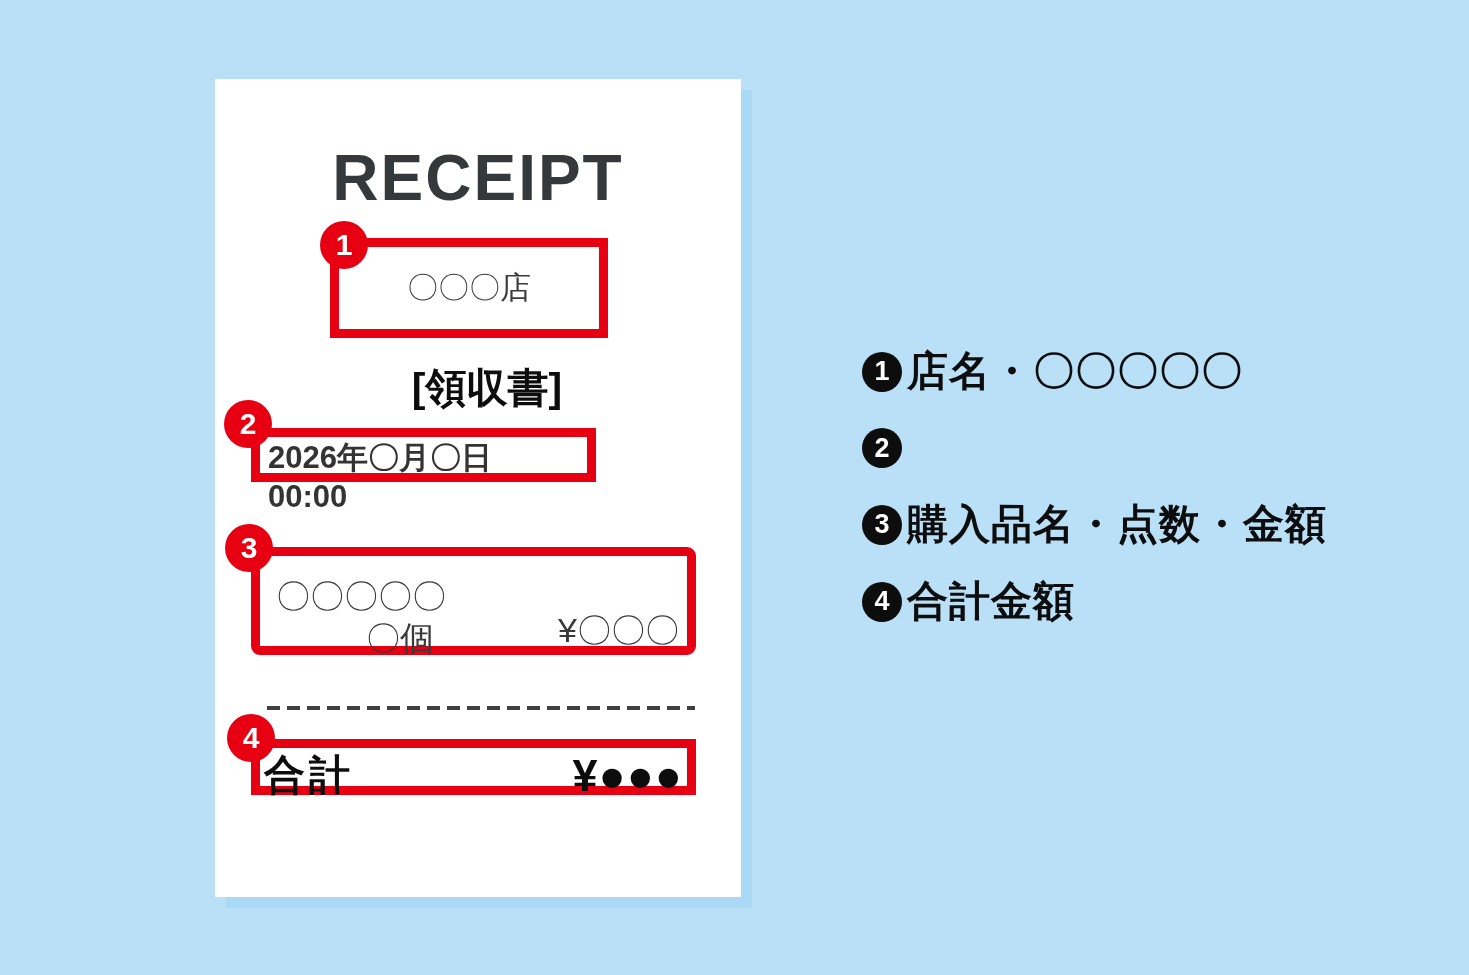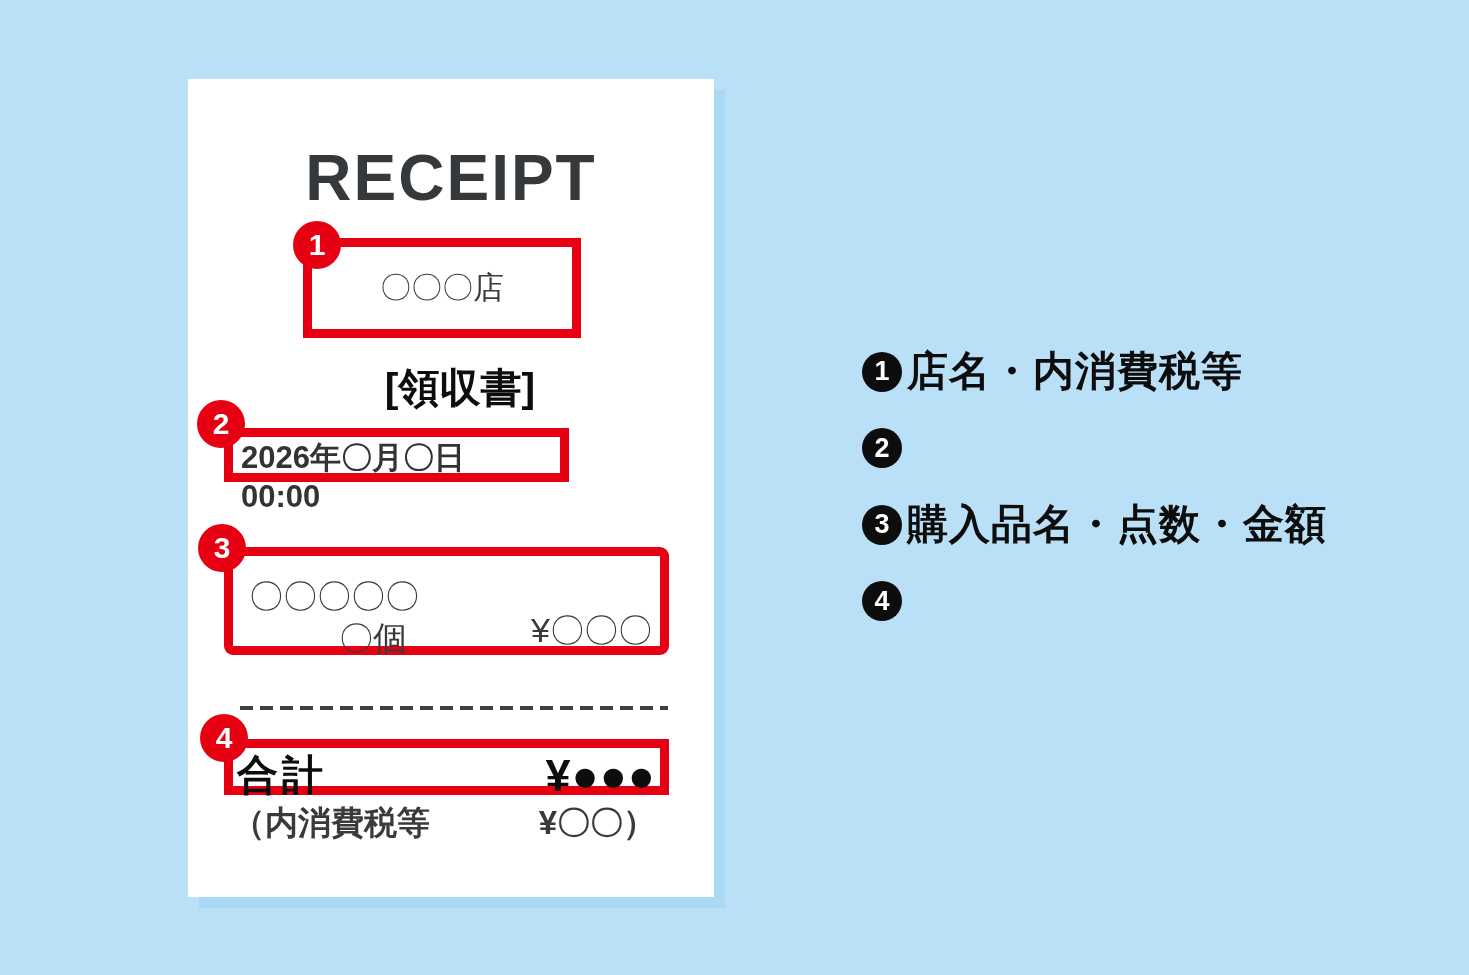--- a/index.html
+++ b/index.html
@@ -19,21 +19,21 @@
   .canvas {
     position: relative;
     width: 1469px;
     height: 975px;
     background: var(--bg);
   }
 
   
   .receipt {
     position: absolute;
-    left: 188px;
+    left: 215px;
     top: 79px;
     width: 526px;
     height: 818px;
     background: #ffffff;
     box-shadow: 11px 11px 0 var(--shadow);
   }
   .receipt-title {
     position: absolute;
     top: 62px;
     left: 0;
@@ -183,37 +183,34 @@
     </div>
 
     <div class="dashed-line"></div>
 
     <div class="badge" style="left:12px; top:635px;">4</div>
     <div class="red-box total-box">
       <div class="total-label">合計</div>
       <div class="total-amount">¥●●●</div>
     </div>
 
-    <div class="tax-line">
-      <span>（内消費税等</span>
-      <span>¥〇〇）</span>
-    </div>
 
   </div>
 
   <div class="legend">
     <div class="legend-item">
       <span class="legend-num">1</span>
-      <span class="legend-label">店名・内消費税等</span>
+      <span class="legend-label">店名・〇〇〇〇〇</span>
     </div>
     <div class="legend-item">
       <span class="legend-num">2</span>
     </div>
     <div class="legend-item">
       <span class="legend-num">3</span>
       <span class="legend-label">購入品名・点数・金額</span>
     </div>
     <div class="legend-item">
       <span class="legend-num">4</span>
+      <span class="legend-label">合計金額</span>
     </div>
   </div>
 
 </div>
 
 </body></html>

